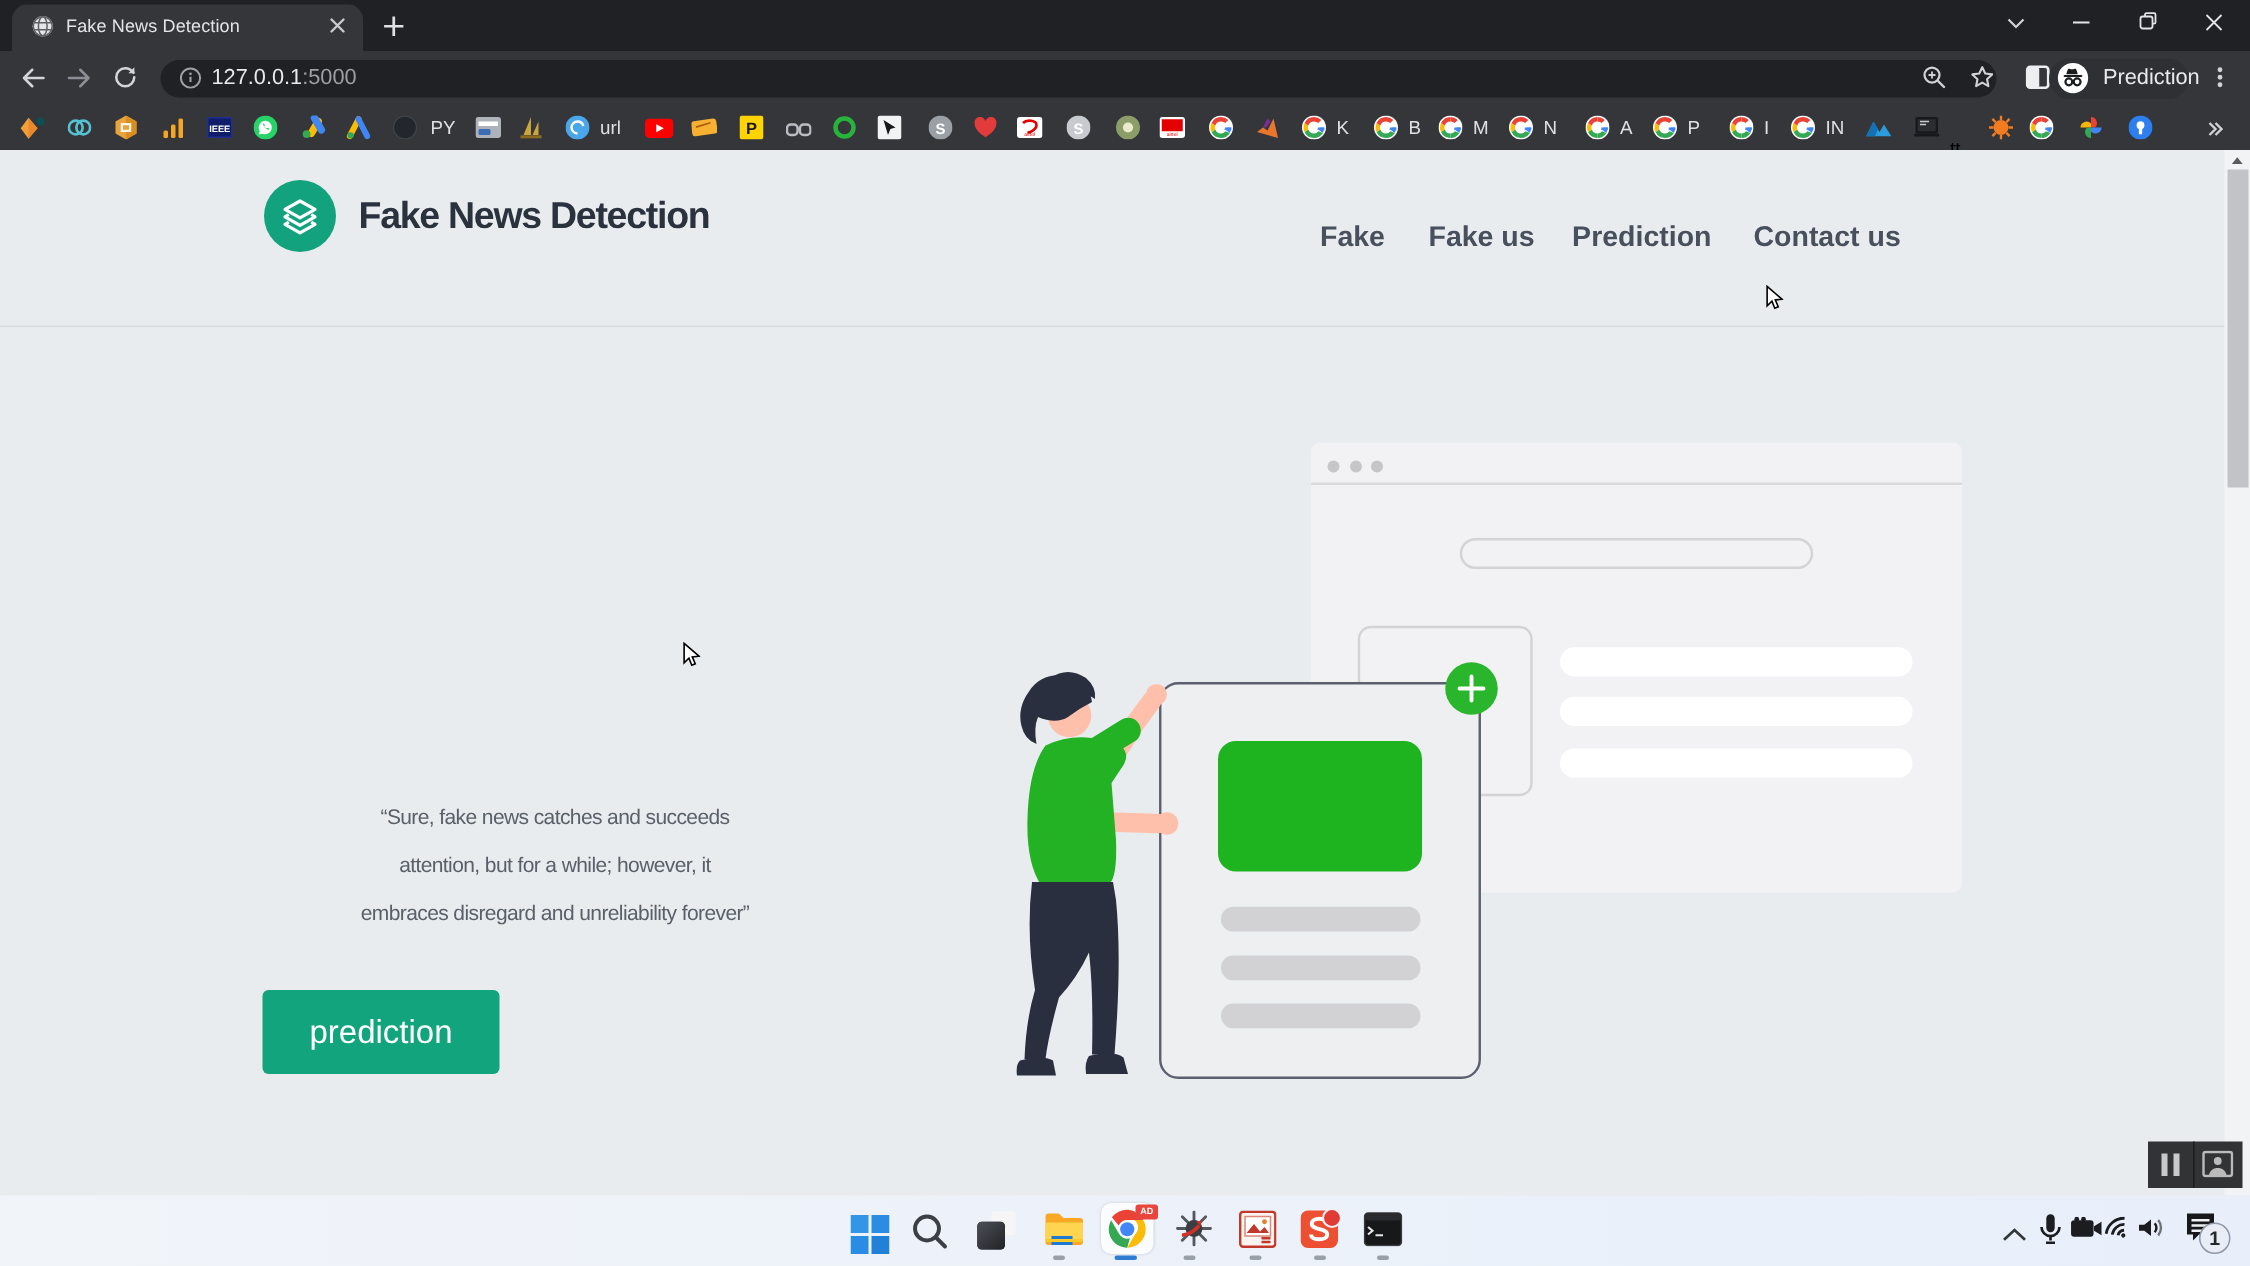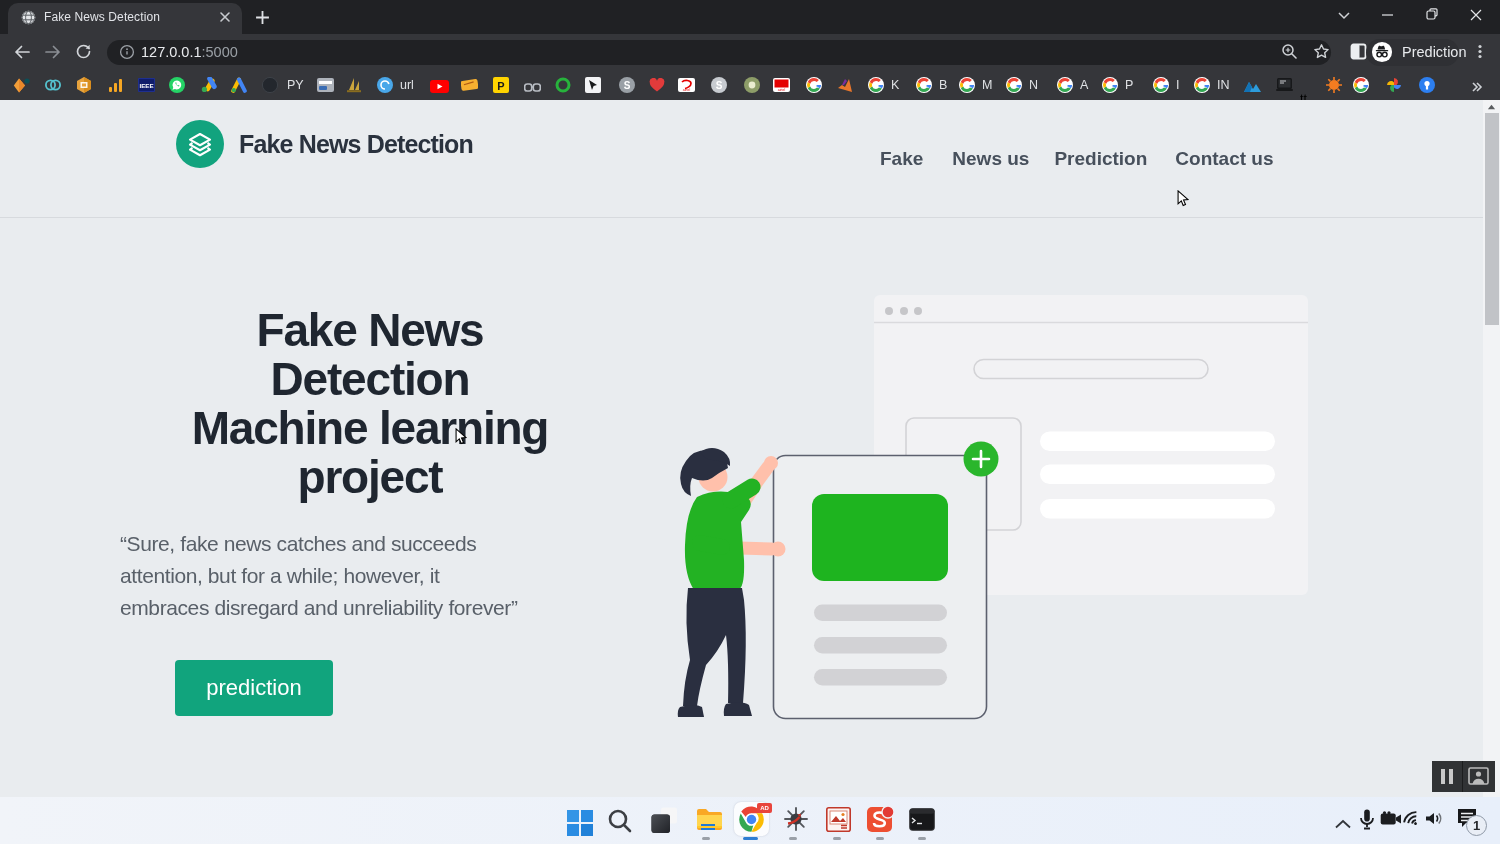--- a/index.html
+++ b/index.html
@@ -376,26 +376,25 @@
   </div>
 
 <div class="abs" id="page" style="left:0;top:100px;width:1500px;height:697px;background:#e9ecef;overflow:hidden;">
 
   <div class="abs" style="left:176px;top:20px;width:48px;height:48px;border-radius:50%;background:#12a37e;"></div>
   <svg class="abs" style="left:185px;top:29px;" width="30" height="30" viewBox="0 0 24 24">
       <path d="M12 4l8 4.5-8 4.5-8-4.5z M6 11.2l-2 1.3 8 4.5 8-4.5-2-1.3 M6 15.2l-2 1.3 8 4.5 8-4.5-2-1.3" fill="none" stroke="#fff" stroke-width="1.7" stroke-linejoin="round"></path>
     </svg>
   <div class="abs" style="left:239px;top:30px;font-size:25px;font-weight:700;letter-spacing:-0.85px;color:#2a323e;">Fake News Detection</div>
   <div class="abs" style="left:880px;top:48px;width:420px;font-size:19px;font-weight:700;color:#47505c;">
-    <span>Fake</span><span style="margin-left:29px;">News us</span><span style="margin-left:25px;">Prediction</span><span style="margin-left:28px;">Contact us</span>
+    <span>Fake</span><span style="margin-left:29px;">Fake us</span><span style="margin-left:25px;">Prediction</span><span style="margin-left:28px;">Contact us</span>
   </div>
   <div class="abs" style="left:0;top:117px;width:1500px;height:1px;background:#d7dade;"></div>
 
-  <div class="abs" style="left:140px;top:206px;width:460px;text-align:center;font-weight:600;font-size:46px;line-height:49px;letter-spacing:-1.2px;color:#1f2630;">Fake News<br>Detection<br>Machine learning<br>project</div>
-  <div class="abs" style="left:120px;top:428px;width:500px;text-align:left;font-size:21px;line-height:32px;letter-spacing:-0.4px;color:#596069;">“Sure, fake news catches and succeeds<br>attention, but for a while; however, it<br>embraces disregard and unreliability forever”</div>
+  <div class="abs" style="left:120px;top:428px;width:500px;text-align:center;font-size:14px;line-height:32px;letter-spacing:-0.4px;color:#596069;">“Sure, fake news catches and succeeds<br>attention, but for a while; however, it<br>embraces disregard and unreliability forever”</div>
   <a class="abs" style="left:175px;top:560px;width:158px;height:56px;background:#11a47d;border-radius:4px;color:#fff;font-size:22px;display:flex;align-items:center;justify-content:center;">prediction</a>
 
   <svg class="abs" style="left:650px;top:185px;" width="670" height="460" viewBox="650 285 670 460">
       <rect x="874" y="295" width="434" height="300" rx="6" fill="#f2f2f4"></rect>
       <circle cx="889" cy="311" r="4" fill="#c6c6c9"></circle>
       <circle cx="904" cy="311" r="4" fill="#c6c6c9"></circle>
       <circle cx="918" cy="311" r="4" fill="#c6c6c9"></circle>
       <path d="M874 322.5h434" stroke="#dadadd" stroke-width="1.6"></path>
       <rect x="974" y="359.5" width="234" height="19" rx="9.5" fill="none" stroke="#d3d3d6" stroke-width="1.6"></rect>
       <rect x="906" y="418" width="115" height="112" rx="8" fill="none" stroke="#d3d3d6" stroke-width="1.6"></rect>

